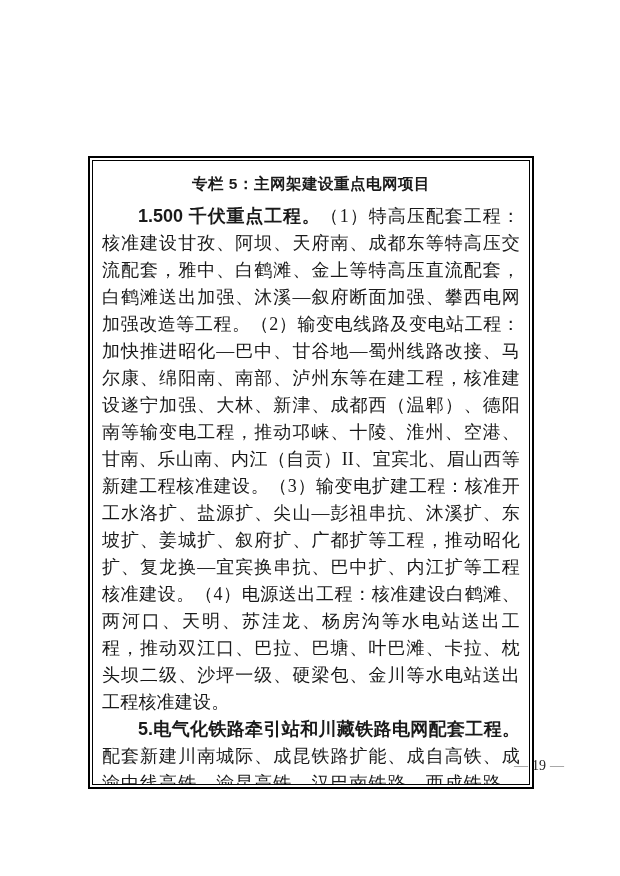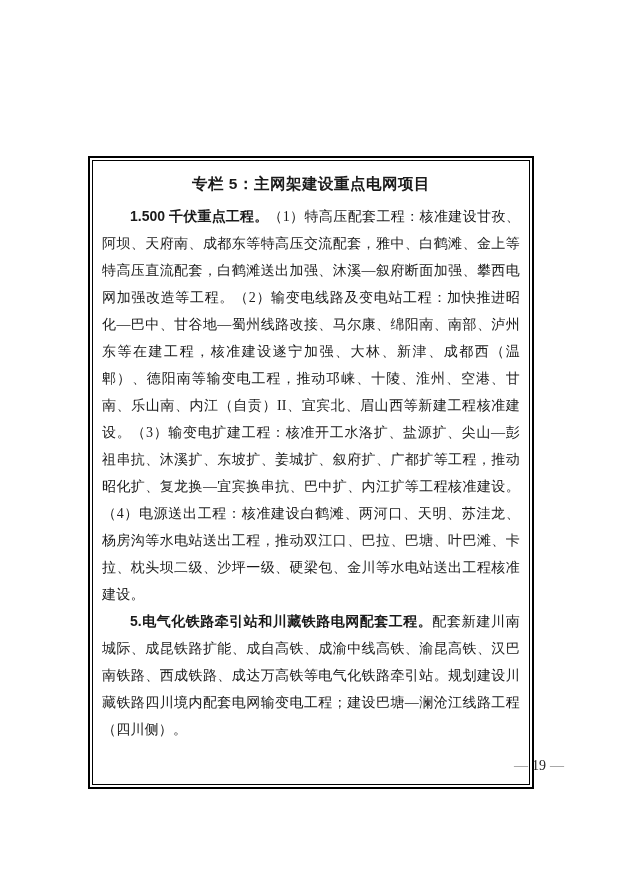--- a/index.html
+++ b/index.html
@@ -42,21 +42,21 @@
     text-align: center;
     font-family: "Liberation Sans", "DejaVu Sans", sans-serif;
     font-weight: 700;
     font-size: 15.5px;
     line-height: 26px;
     letter-spacing: 0.5px;
     margin: 2px 0 6px 0;
   }
   .para {
     margin: 0;
-    font-size: 14px;
+    font-size: 18px;
     line-height: 27px;
     text-align: justify;
     text-justify: inter-ideograph;
     text-indent: 2em;
     letter-spacing: 0.2px;
   }
   .para .lead {
     font-family: "Liberation Sans", "DejaVu Sans", sans-serif;
     font-weight: 700;
     letter-spacing: 0;

